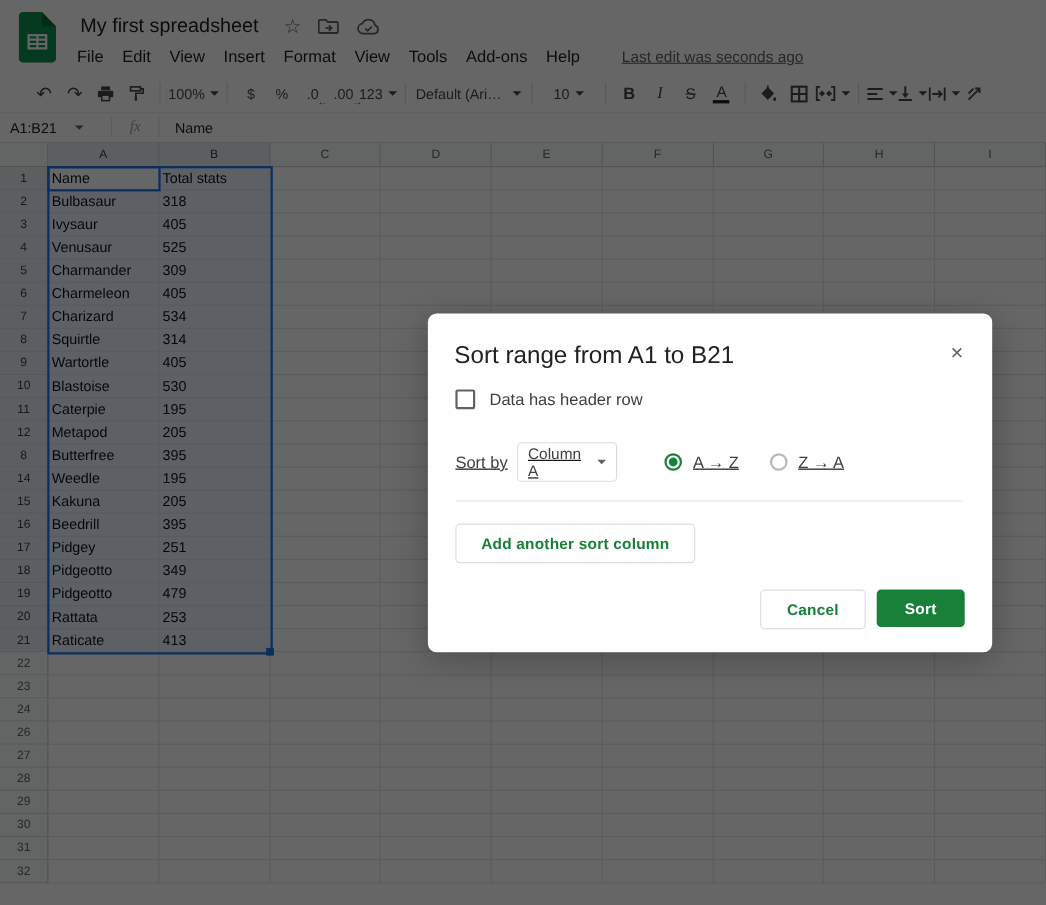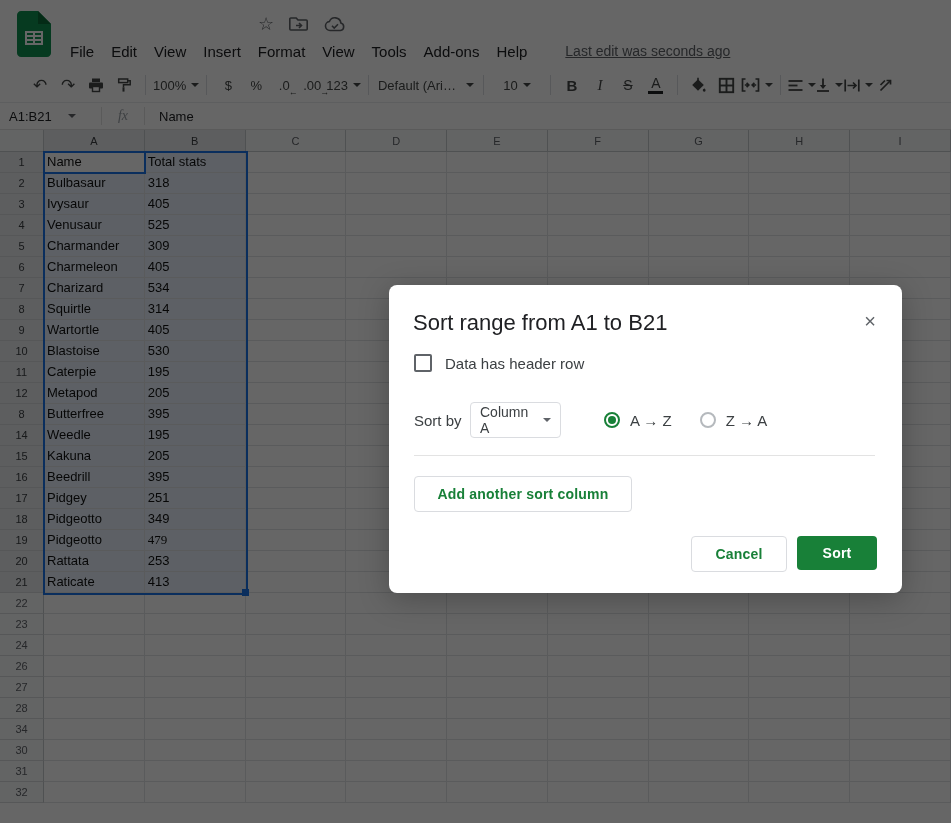--- a/index.html
+++ b/index.html
@@ -76,21 +76,21 @@
   
   .scrim{position:absolute;inset:0;background:rgba(0,0,0,0.6);z-index:40;}
   .dialog{position:absolute;left:389px;top:285px;width:513px;height:308px;background:#fff;
           border-radius:8px;z-index:50;box-shadow:0 6px 30px rgba(0,0,0,0.25);}
   .dlg-title{position:absolute;left:24px;top:25px;font-size:22px;color:#202124;white-space:nowrap;}
   .dlg-close{position:absolute;right:22px;top:26px;width:20px;height:20px;color:#5f6368;
              font-size:20px;line-height:20px;text-align:center;cursor:pointer;}
   .chk-row{position:absolute;left:25px;top:69px;display:flex;align-items:center;gap:13px;}
   .checkbox{width:14px;height:14px;border:2px solid #5f6368;border-radius:2px;flex:none;}
   .dlg-text{font-size:15px;color:#3c4043;}
-  .sort-row{position:absolute;left:25px;top:117px;height:36px;display:flex;align-items:center;}
+  .sort-row{position:absolute;left:25px;top:117px;height:36px;display:flex;align-items:center;text-decoration:underline;}
   .sort-by{width:56px;font-size:15px;color:#3c4043;flex:none;}
   .col-select{width:91px;height:36px;border:1px solid #dadce0;border-radius:4px;box-sizing:border-box;
               display:flex;align-items:center;justify-content:space-between;padding:0 9px;
               font-size:14px;color:#3c4043;cursor:pointer;flex:none;}
   .col-select .caret{border-top-color:#5f6368;}
   .radio-group{display:flex;align-items:center;margin-left:43px;}
   .radio-opt{display:flex;align-items:center;gap:10px;margin-right:28px;cursor:pointer;}
   .radio{width:12px;height:12px;border-radius:50%;flex:none;position:relative;}
   .radio.sel{border:2px solid #188038;}
   .radio.sel::after{content:"";position:absolute;left:2px;top:2px;width:8px;height:8px;
@@ -117,20 +117,21 @@
     <svg class="logo" viewBox="0 0 34 46">
       <path d="M21 0 H4 C1.8 0 0 1.8 0 4 v38 c0 2.2 1.8 4 4 4 h26 c2.2 0 4 -1.8 4 -4 V13 Z" fill="#119150"></path>
       <path d="M21 0 v13 h13 Z" fill="#0a6b39"></path>
       <g stroke="#fff" stroke-width="2" fill="none">
         <rect x="9" y="21" width="16" height="12"></rect>
         <line x1="17" y1="21" x2="17" y2="33"></line>
         <line x1="9" y1="25" x2="25" y2="25"></line>
         <line x1="9" y1="29" x2="25" y2="29"></line>
       </g>
     </svg>
+    <div class="doc-title">My first spreadsheet</div>
     <div class="title-icons">
       <span class="uicon">☆</span>
       <svg width="20" height="16" viewBox="0 0 20 16">
         <path d="M1.8 2 h5.4 l1.8 2 h8.2 a1 1 0 0 1 1 1 v8 a1 1 0 0 1 -1 1 H1.8 a1 1 0 0 1 -1 -1 V3 a1 1 0 0 1 1 -1 Z" fill="none" stroke="#5f6368" stroke-width="1.6"></path>
         <path d="M7 9.5 h5 M10 7 l2.5 2.5 L10 12" fill="none" stroke="#5f6368" stroke-width="1.6"></path>
       </svg>
       <svg width="22" height="15" viewBox="0 0 22 15">
         <path d="M6 13.5 a4.5 4.5 0 0 1 -0.6 -8.96 A6 6 0 0 1 16.9 6.1 a3.8 3.8 0 0 1 -0.4 7.4 Z" fill="none" stroke="#5f6368" stroke-width="1.6"></path>
         <path d="M8 8.8 l2.2 2.2 L14 7.2" fill="none" stroke="#5f6368" stroke-width="1.6"></path>
       </svg>
@@ -523,21 +524,21 @@
           <div class="cell" style="width: 100.778px;"></div>
           <div class="cell" style="width: 100.778px;"></div>
           <div class="cell" style="width: 100.778px;"></div>
           <div class="cell" style="width: 100.778px;"></div>
           <div class="cell" style="width: 100.778px;"></div>
           <div class="cell" style="width: 100.778px;"></div>
         </div>
         <div class="grid-row">
           <div class="row-h selh">19</div>
           <div class="cell in-sel" style="width: 100.778px;">Pidgeotto</div>
-          <div class="cell in-sel num" style="width: 100.778px; font-family: Liberation Serif, serif;">479</div>
+          <div class="cell in-sel num" style="width: 100.778px;">479</div>
           <div class="cell" style="width: 100.778px;"></div>
           <div class="cell" style="width: 100.778px;"></div>
           <div class="cell" style="width: 100.778px;"></div>
           <div class="cell" style="width: 100.778px;"></div>
           <div class="cell" style="width: 100.778px;"></div>
           <div class="cell" style="width: 100.778px;"></div>
           <div class="cell" style="width: 100.778px;"></div>
         </div>
         <div class="grid-row">
           <div class="row-h selh">20</div>
@@ -629,21 +630,21 @@
           <div class="cell" style="width: 100.778px;"></div>
           <div class="cell" style="width: 100.778px;"></div>
           <div class="cell" style="width: 100.778px;"></div>
           <div class="cell" style="width: 100.778px;"></div>
           <div class="cell" style="width: 100.778px;"></div>
           <div class="cell" style="width: 100.778px;"></div>
           <div class="cell" style="width: 100.778px;"></div>
           <div class="cell" style="width: 100.778px;"></div>
         </div>
         <div class="grid-row">
-          <div class="row-h">34</div>
+          <div class="row-h">29</div>
           <div class="cell" style="width: 100.778px;"></div>
           <div class="cell" style="width: 100.778px;"></div>
           <div class="cell" style="width: 100.778px;"></div>
           <div class="cell" style="width: 100.778px;"></div>
           <div class="cell" style="width: 100.778px;"></div>
           <div class="cell" style="width: 100.778px;"></div>
           <div class="cell" style="width: 100.778px;"></div>
           <div class="cell" style="width: 100.778px;"></div>
           <div class="cell" style="width: 100.778px;"></div>
         </div>

